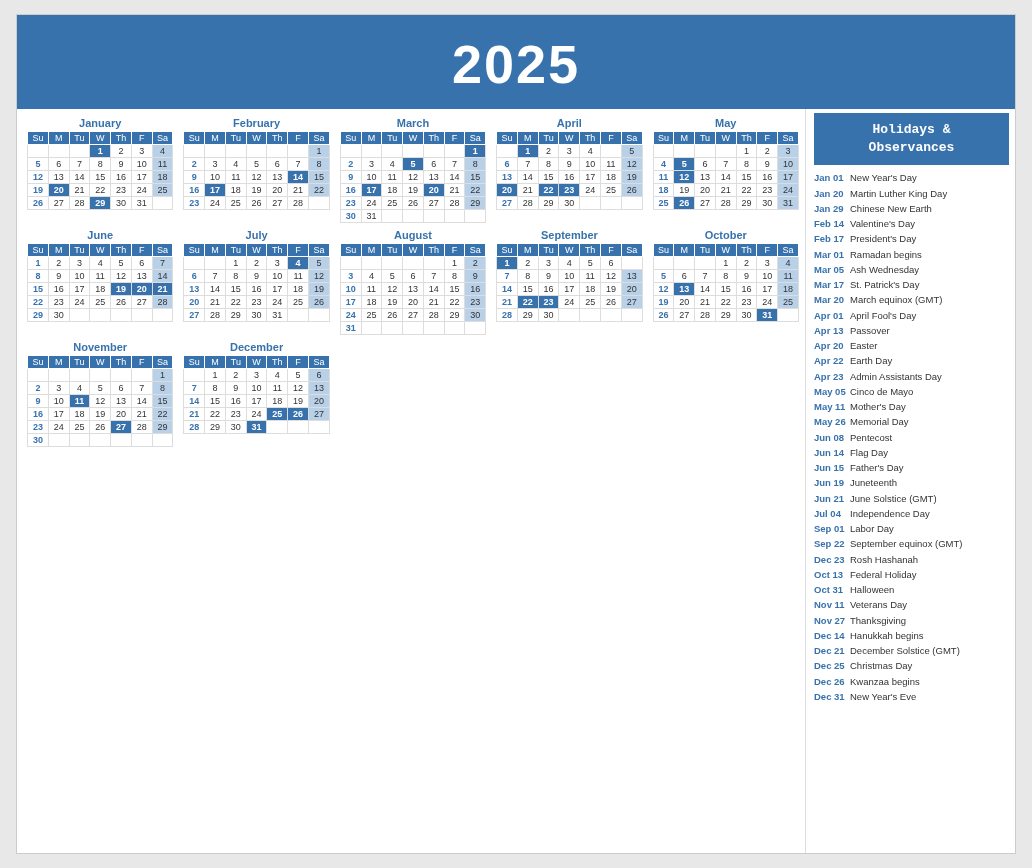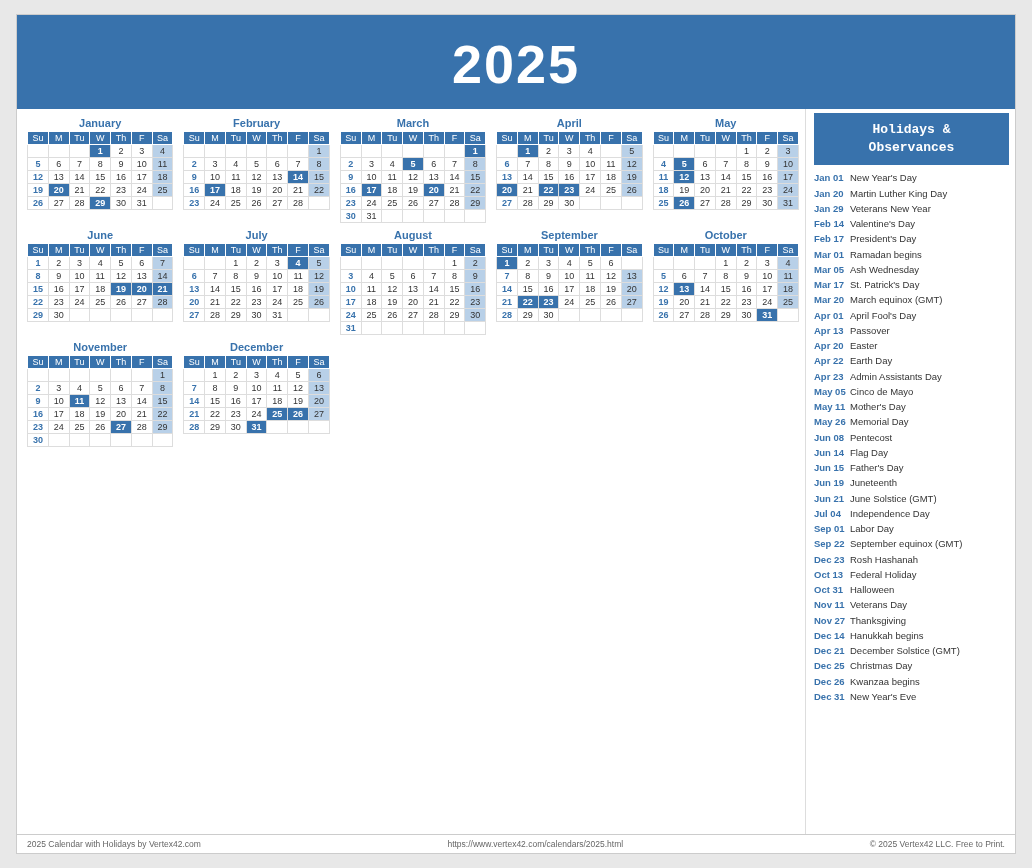--- a/index.html
+++ b/index.html
@@ -914,21 +914,21 @@
           <li class="holiday-item">
             <span class="holiday-date">Jan 01</span>
             <span class="holiday-name">New Year's Day</span>
           </li>
           <li class="holiday-item">
             <span class="holiday-date">Jan 20</span>
             <span class="holiday-name">Martin Luther King Day</span>
           </li>
           <li class="holiday-item">
             <span class="holiday-date">Jan 29</span>
-            <span class="holiday-name">Veterans New Year</span>
+            <span class="holiday-name">Chinese New Earth</span>
           </li>
           <li class="holiday-item">
             <span class="holiday-date">Feb 14</span>
             <span class="holiday-name">Valentine's Day</span>
           </li>
           <li class="holiday-item">
             <span class="holiday-date">Feb 17</span>
             <span class="holiday-name">President's Day</span>
           </li>
           <li class="holiday-item">
@@ -1048,18 +1048,13 @@
             <span class="holiday-name">Kwanzaa begins</span>
           </li>
           <li class="holiday-item">
             <span class="holiday-date">Dec 31</span>
             <span class="holiday-name">New Year's Eve</span>
           </li>
         </ul>
     </div>
   </div>
 
-  <div class="footer">
-    <span>2025 Calendar with Holidays by Vertex42.com</span>
-    <span>https://www.vertex42.com/calendars/2025.html</span>
-    <span>© 2025 Vertex42 LLC. Free to Print.</span>
-  </div>
 </div>
 
 </body></html>

